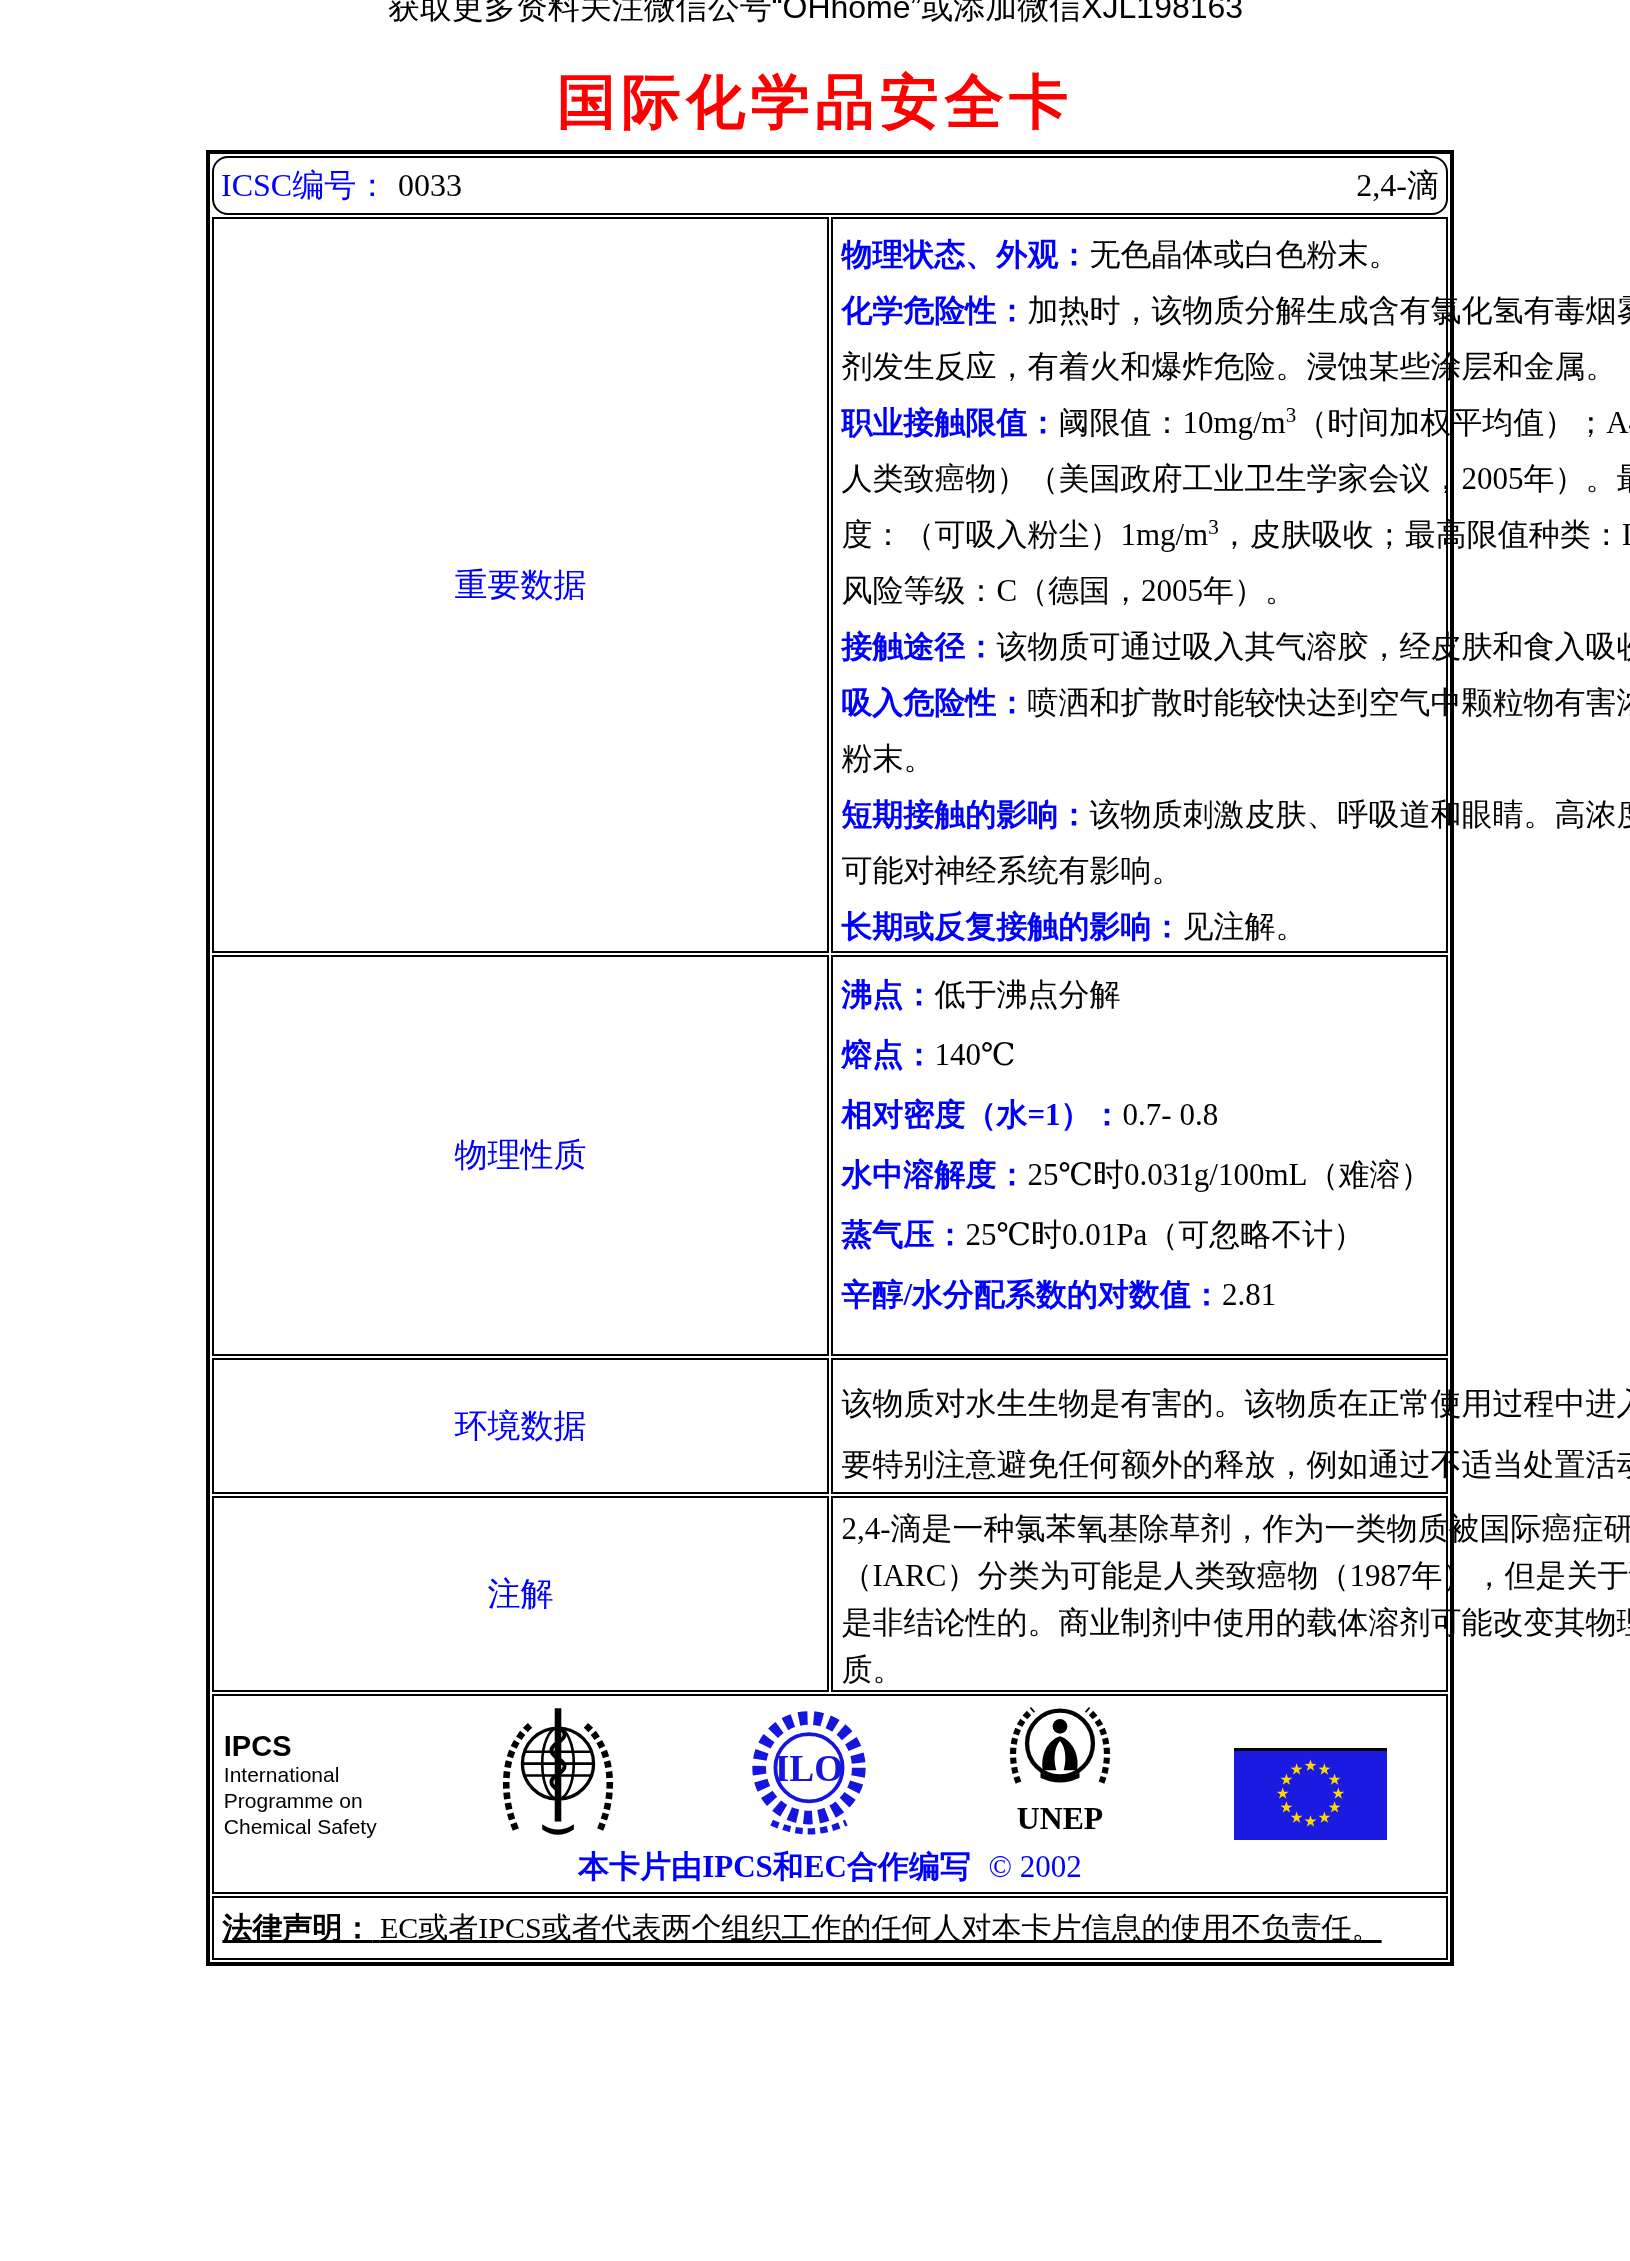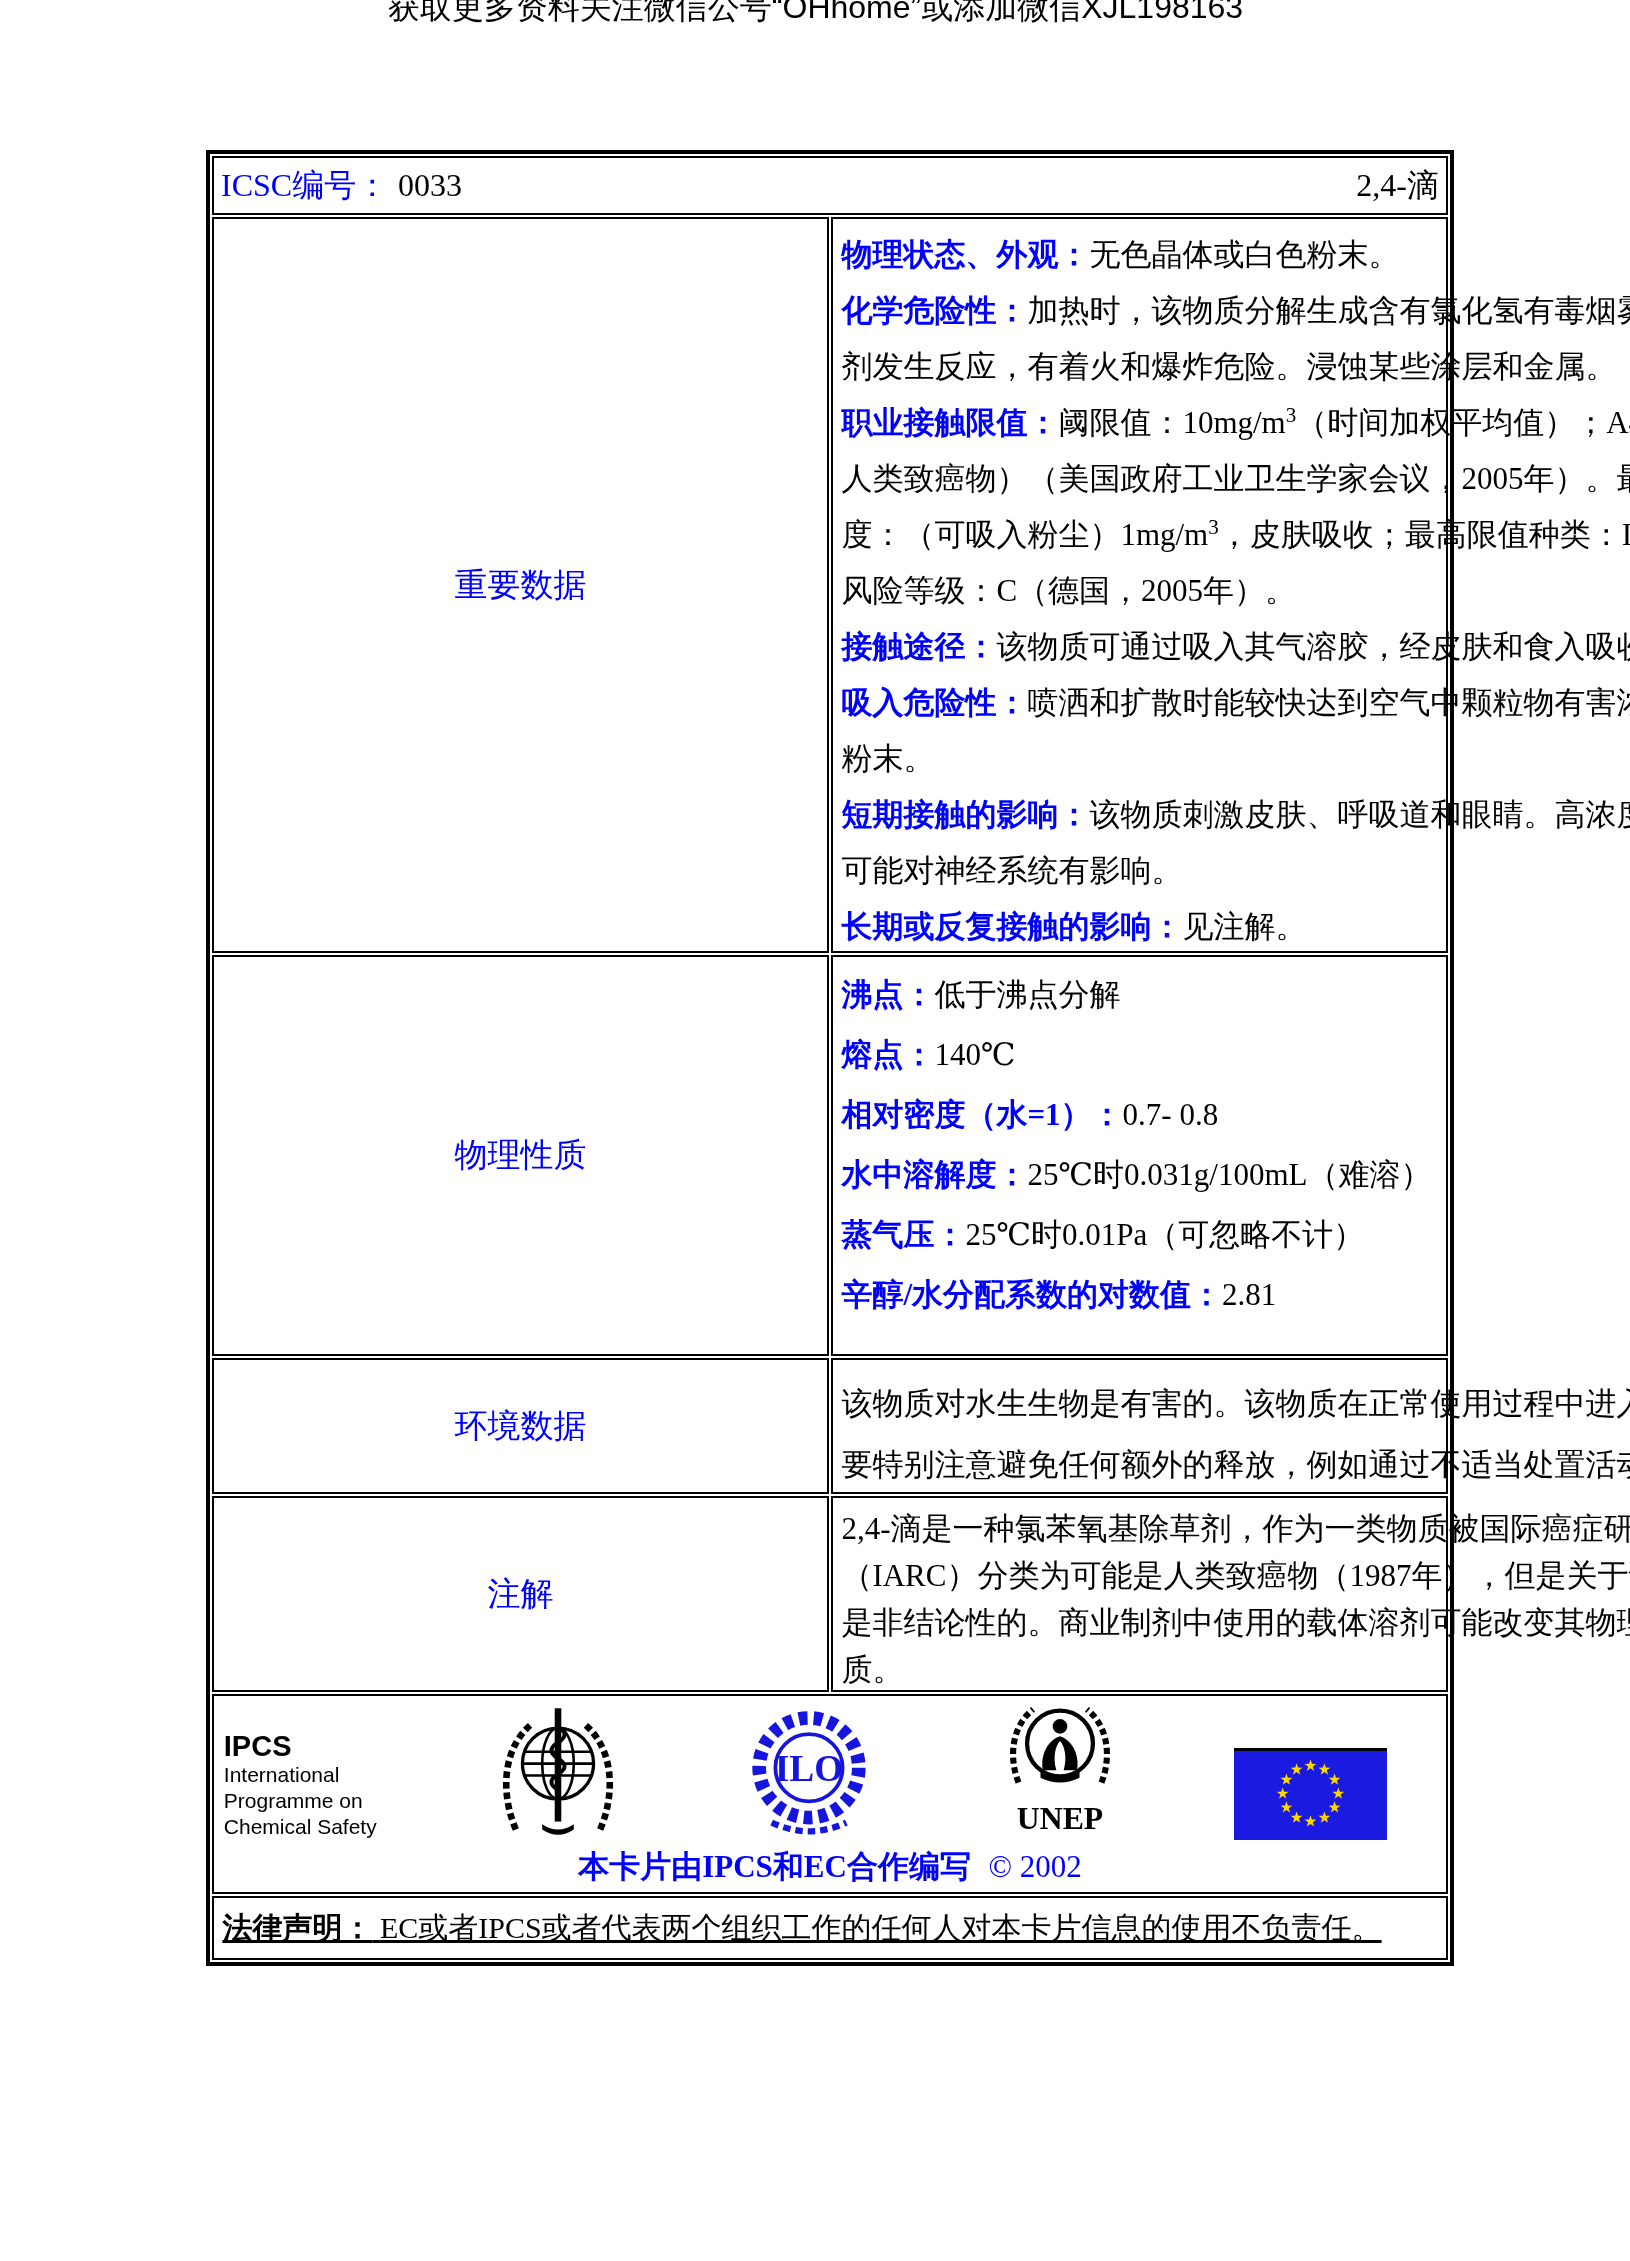--- a/index.html
+++ b/index.html
@@ -38,21 +38,21 @@
     table-layout:fixed;
   }
   td{border:2.1px solid #000;background:#fff;box-sizing:border-box;}
   td.seclabel{
     width:166px;
     text-align:center;vertical-align:middle;
     color:var(--blue);
     font-size:33px;
   }
   td.content{vertical-align:top;padding:4.2px 8.4px 0 8.4px;}
-  .headcell{vertical-align:middle;padding:0 7px;height:59px;}
+  .headcell{vertical-align:middle;padding:0 7px;height:59px;border-radius:16px;}
   .headrow{display:flex;align-items:center;font-size:32px;}
   .icsc-label{color:var(--blue);}
   .icsc-num{margin-left:9.8px;}
   .chem{margin-left:auto;text-align:right;}
   .line{font-size:31px;white-space:nowrap;margin-top:7px;}
   .sec0 .line{line-height:49px;}
   .sec1 .line{line-height:53px;}
   .sec2 .line{line-height:54px;}
   .sec3 .line{line-height:40px;}
   .sec4 .line{line-height:46px;}
@@ -78,20 +78,21 @@
     border-top:3.5px solid #000;margin-top:11px;
   }
 </style>
 </head>
 <body>
 
 <div class="page">
 
   <div class="top-note">获取更多资料关注微信公号“OHhome”或添加微信XJL198163</div>
 
+  <div class="title">国际化学品安全卡</div>
 
   <table class="card">
 
     <tbody>
         <tr>
       <td colspan="2" class="headcell">
         <div class="headrow">
           <span class="icsc-label">ICSC编号：</span>
           <span class="icsc-num">0033</span>
           <span class="chem">2,4-滴</span>

